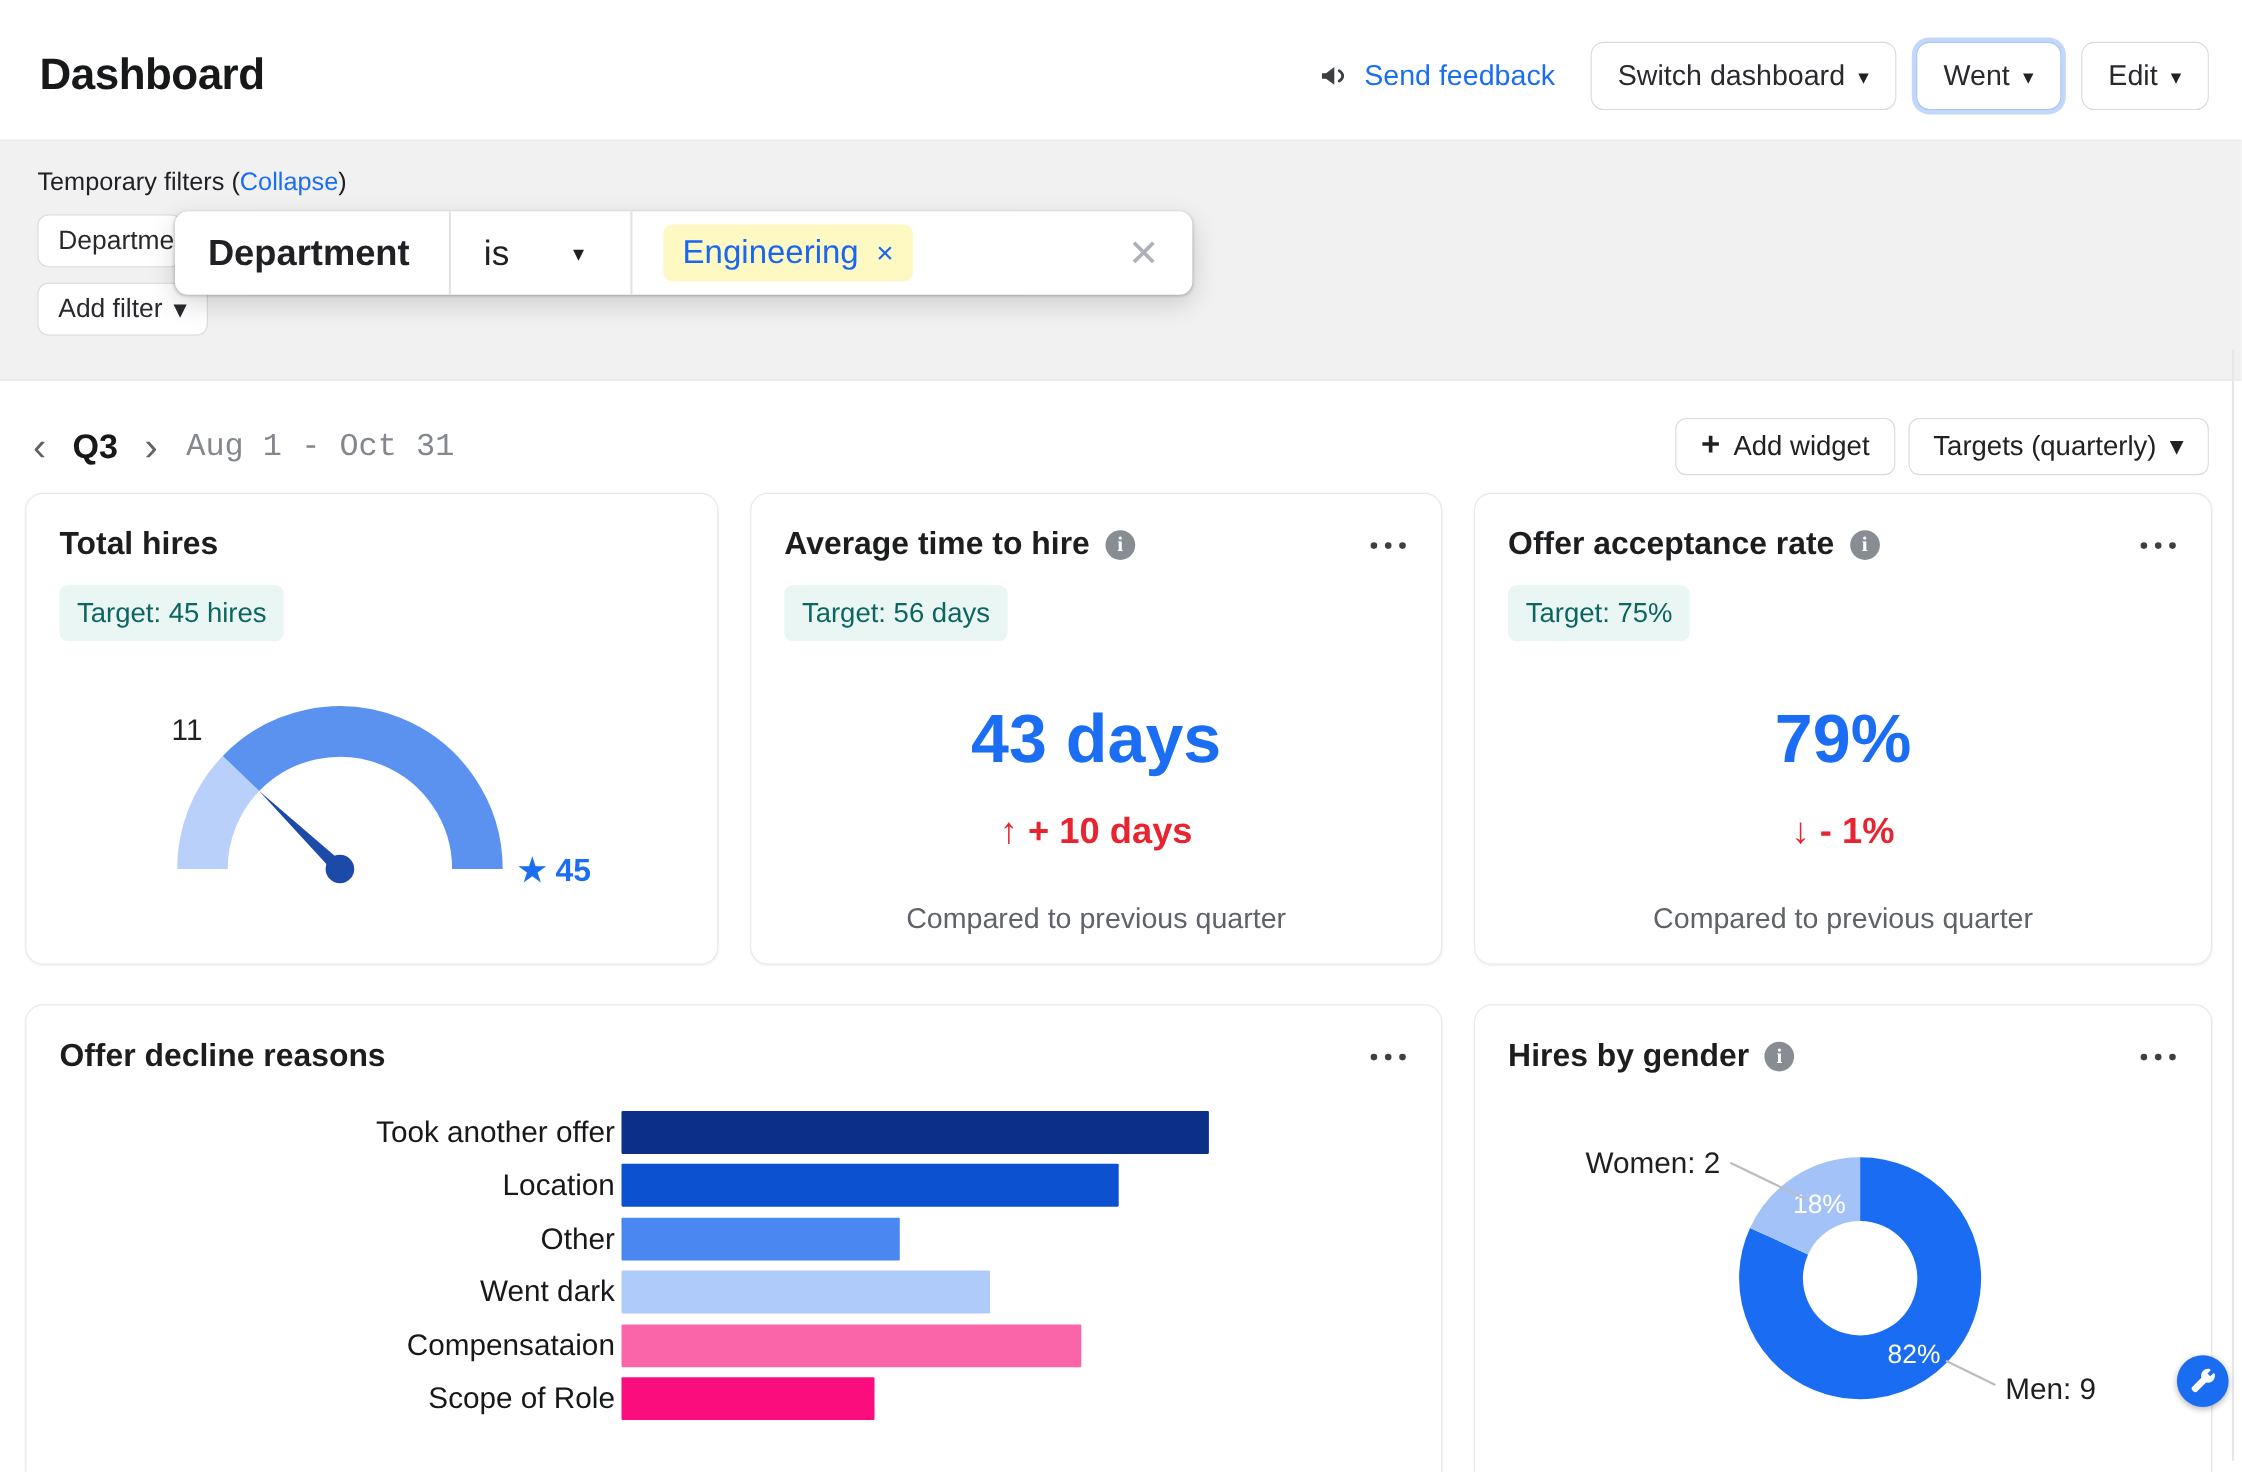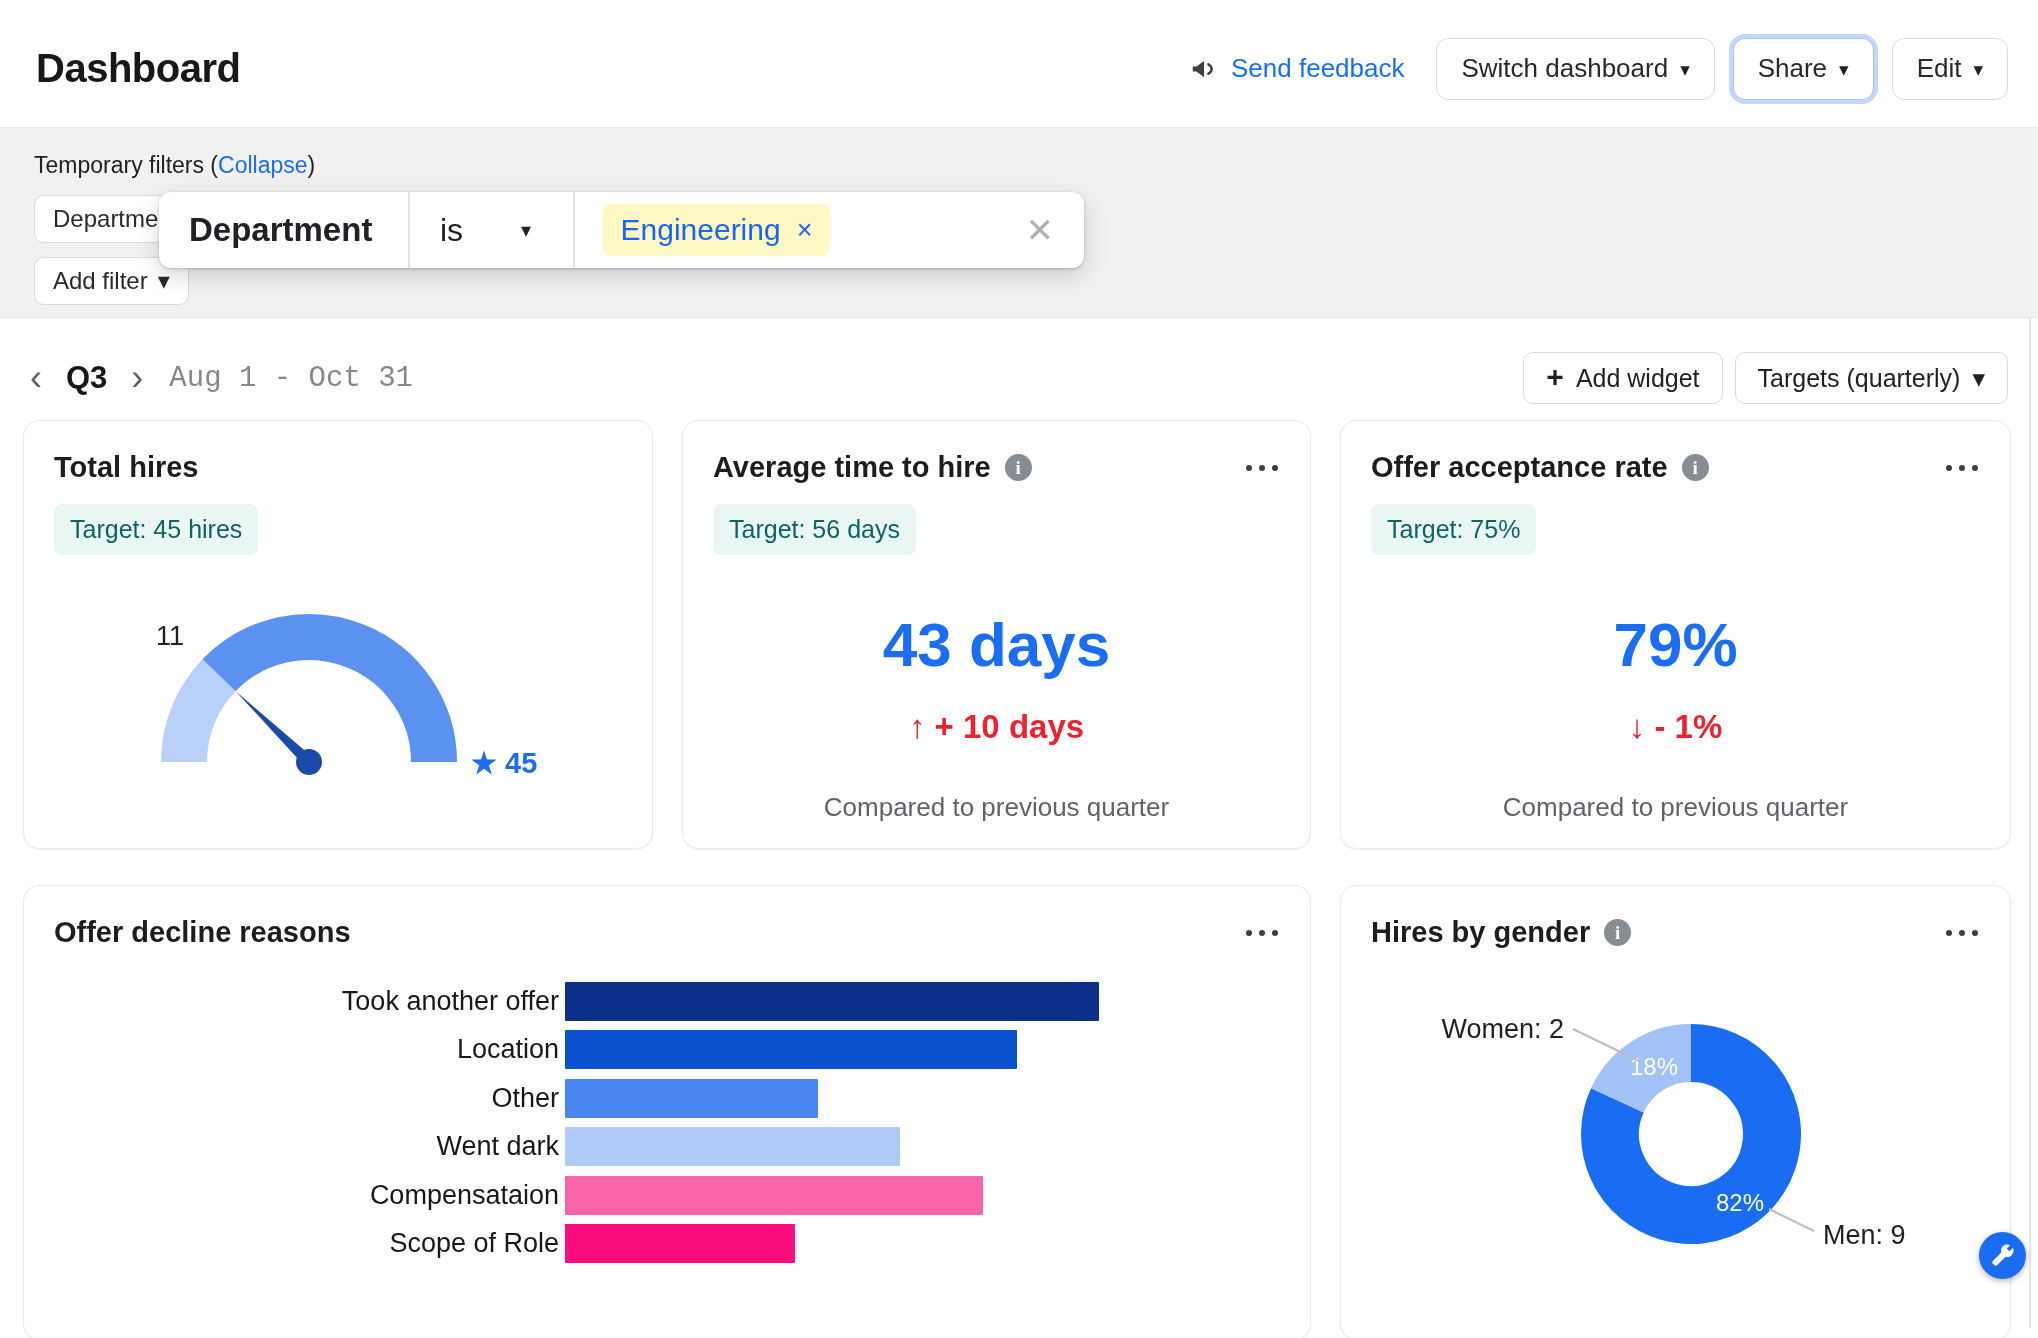--- a/index.html
+++ b/index.html
@@ -12,21 +12,21 @@
   
   .header{height:128px;display:flex;align-items:center;padding:10px 30px 0 36px;border-bottom:1px solid #e6e6e6;box-sizing:border-box;}
   .page-title{font-size:40px;font-weight:700;letter-spacing:-0.5px;color:#17181a;}
   .header-actions{margin-left:auto;display:flex;align-items:center;gap:18px;}
   .feedback{display:flex;align-items:center;gap:12px;color:#1a6ef3;font-size:26px;font-weight:500;margin-right:14px;cursor:pointer;}
   .btn{background:#fff;border:1.5px solid #d8dade;border-radius:12px;height:62px;padding:0 24px;
        font-size:26px;font-weight:500;color:#27292c;display:flex;align-items:center;gap:12px;cursor:pointer;box-sizing:border-box;}
   .btn .caret{font-size:19px;color:#202124;transform:translateY(1px);}
   .btn.focused{box-shadow:0 0 0 4px #c3d7fb;border-color:#a9c4f5;}
   
-  .filter-panel{height:190px;background:#f1f1f2;border-bottom:1px solid #e4e4e4;padding:24px 0 0 34px;box-sizing:border-box;position:relative;}
+  .filter-panel{height:218px;background:#f1f1f2;border-bottom:1px solid #e4e4e4;padding:24px 0 0 34px;box-sizing:border-box;position:relative;}
   .filter-label{font-size:23px;color:#202124;}
   .link{color:#1a6ef3;cursor:pointer;}
   .chip-btn{background:#fff;border:1.5px solid #d8dade;border-radius:10px;height:48px;padding:0 18px;
             font-size:24px;color:#27292c;display:flex;align-items:center;gap:10px;cursor:pointer;box-sizing:border-box;width:fit-content;}
   .dept-btn{margin-top:16px;width:132px;overflow:hidden;white-space:nowrap;position:relative;z-index:1;}
   .addfilter-btn{margin-top:14px;}
   .popup{position:absolute;left:159px;top:64px;width:925px;height:76px;background:#fff;border-radius:12px;
          box-shadow:0 1px 3px rgba(0,0,0,.22),0 8px 24px rgba(0,0,0,.16);display:flex;align-items:center;z-index:30;}
   .popup-field{font-size:33px;font-weight:600;color:#202124;padding:0 36px 0 30px;cursor:pointer;}
   .popup-divider{width:1.5px;align-self:stretch;background:#e3e3e3;}
@@ -85,21 +85,21 @@
             <path d="M15.5 8.2c1.6 1 2.6 2.2 2.6 3.8s-1 2.8-2.6 3.8" stroke="#3c4043" fill="none" stroke-width="2" stroke-linecap="round"></path>
           </svg>
       </span>
       <span>Send feedback</span>
     </div>
     <div class="btn">
       <span>Switch dashboard</span>
       <span class="caret">▾</span>
     </div>
     <div class="btn focused">
-      <span>Share</span>
+      <span>Went</span>
       <span class="caret">▾</span>
     </div>
     <div class="btn">
       <span>Edit</span>
       <span class="caret">▾</span>
     </div>
   </div>
 </div>
 
 <div class="filter-panel">

